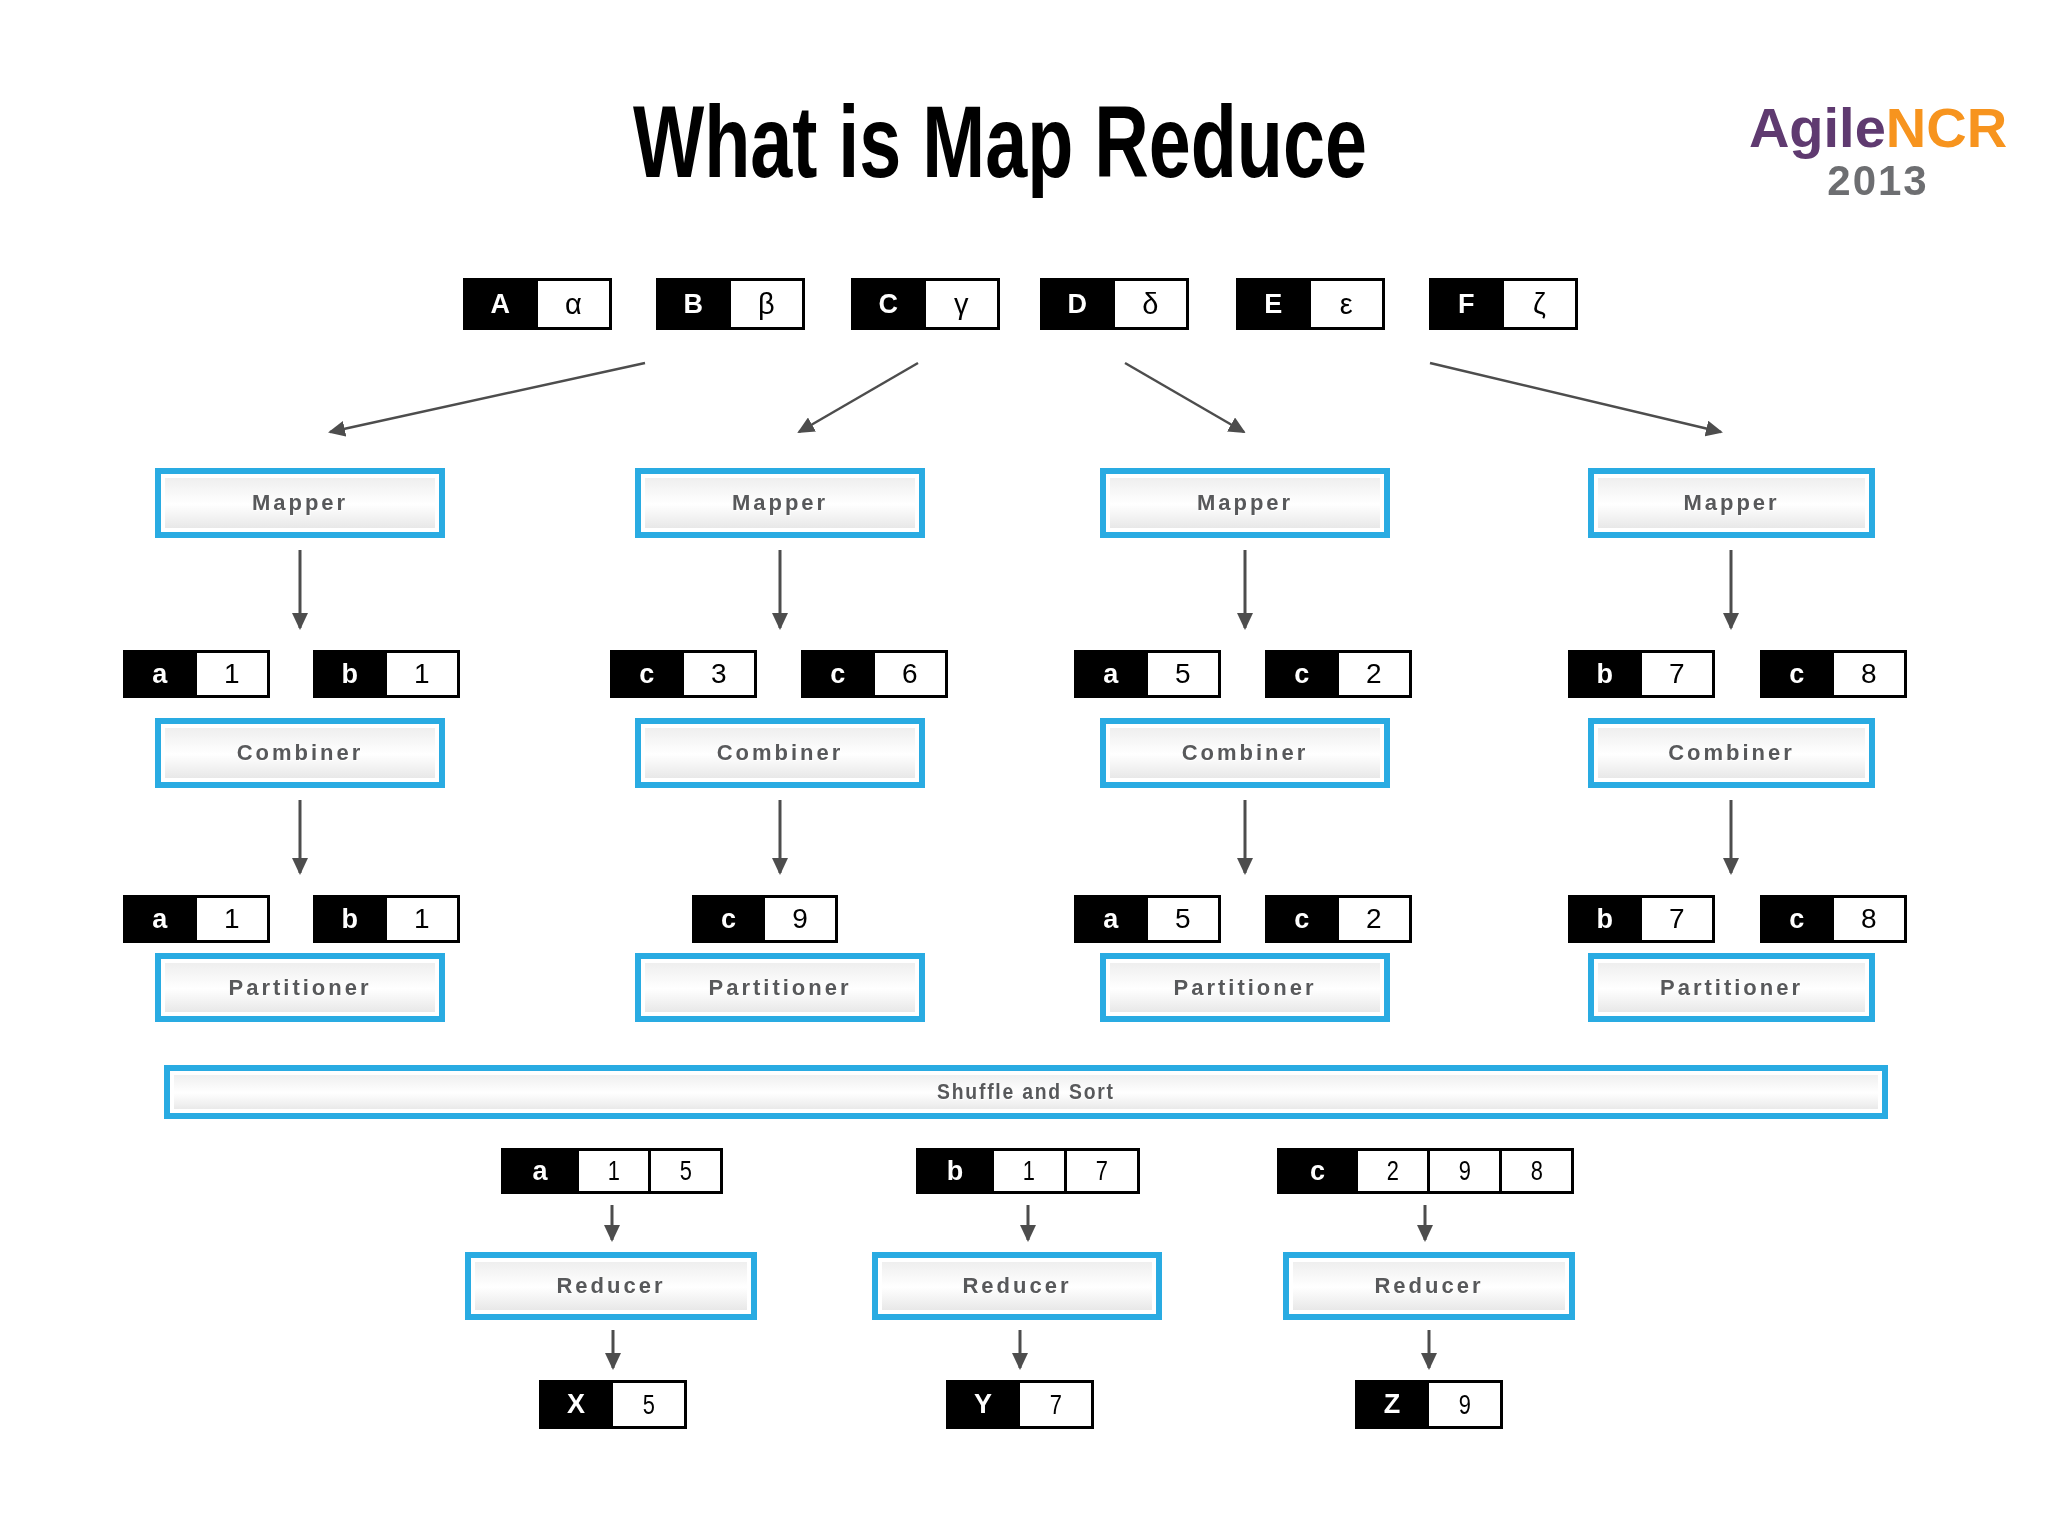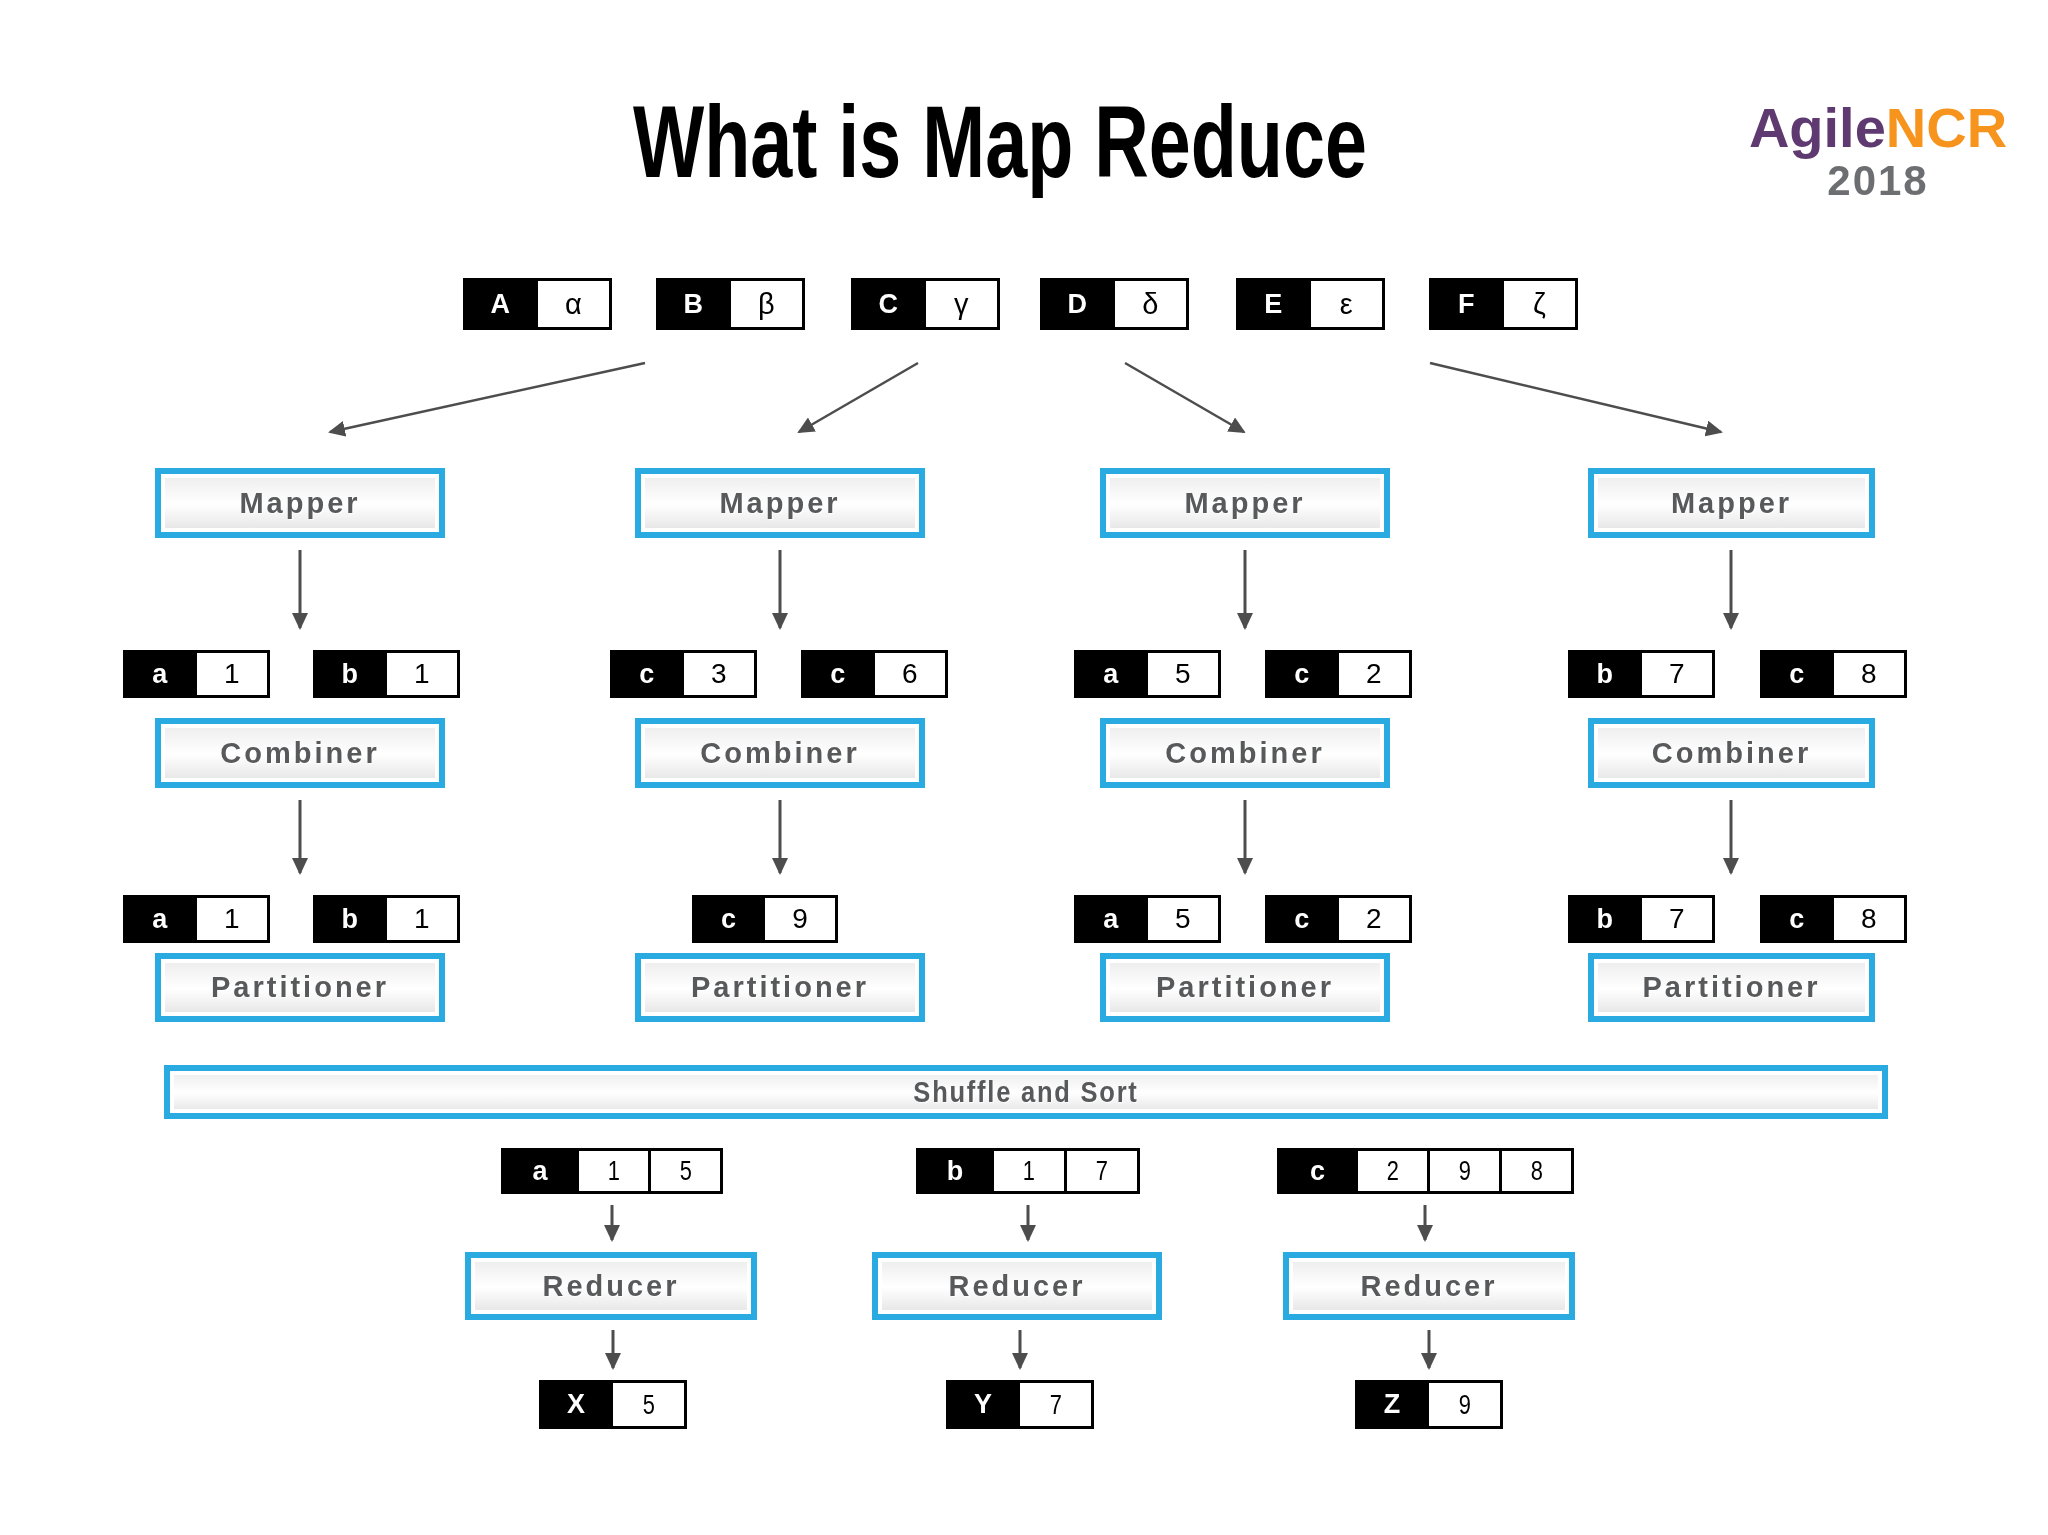--- a/index.html
+++ b/index.html
@@ -40,37 +40,37 @@
     font-size:28px;border-left:3px solid #000;
   }
   .kv.greek .v{font-size:29px;}
   .cnd{display:inline-block;transform:scaleX(0.78);transform-origin:center;}
   
   .bluebox{
     border:6px solid var(--accent);
     background:linear-gradient(180deg,#ececec 0%,#f7f7f7 30%,#ffffff 52%,#e4e4e4 100%);
     box-shadow:inset 0 0 0 4px #ffffff;
     display:flex;align-items:center;justify-content:center;
-    color:var(--box-text);font-weight:700;font-size:29px;letter-spacing:3px;
+    color:var(--box-text);font-weight:700;font-size:22px;letter-spacing:3px;
     text-shadow:1px 1px 0 rgba(255,255,255,0.85);
     white-space:nowrap;
   }
   .bluebox.narrow span{display:inline-block;transform:scaleX(0.88);transform-origin:center;letter-spacing:2px;}
   svg.arrows{position:absolute;left:0;top:0;pointer-events:none;}
 </style>
 </head>
 <body>
 
 <div class="abs title">
   <span>What is Map Reduce</span>
 </div>
 
 <div class="abs logo">
   <div class="brand"><span class="p1">Agile</span><span class="p2">NCR</span></div>
-  <div class="year">2018</div>
+  <div class="year">2013</div>
 </div>
 
 <div class="abs kv greek" style="left:463px;top:278px;width:149px;height:52px">
   <div class="k">A</div>
   <div class="v">α</div>
 </div>
 <div class="abs kv greek" style="left:656px;top:278px;width:149px;height:52px">
   <div class="k">B</div>
   <div class="v">β</div>
 </div>

